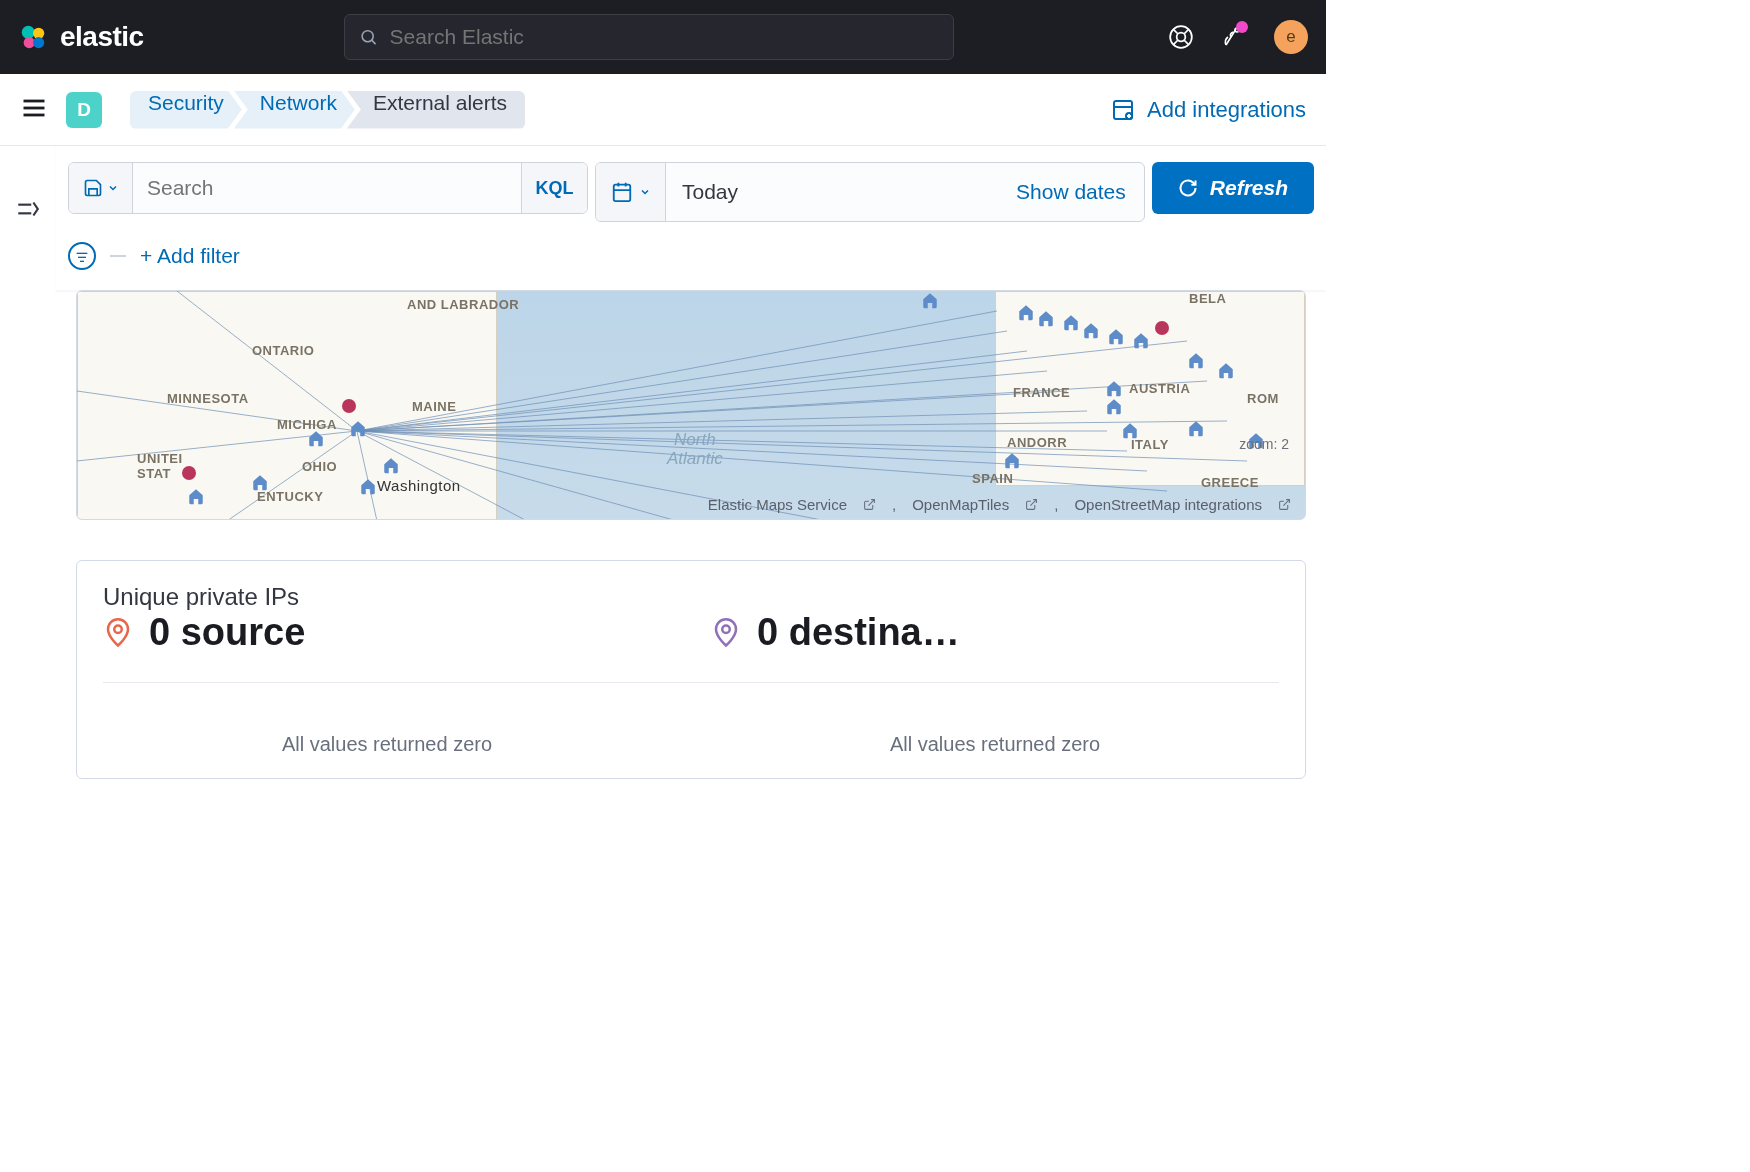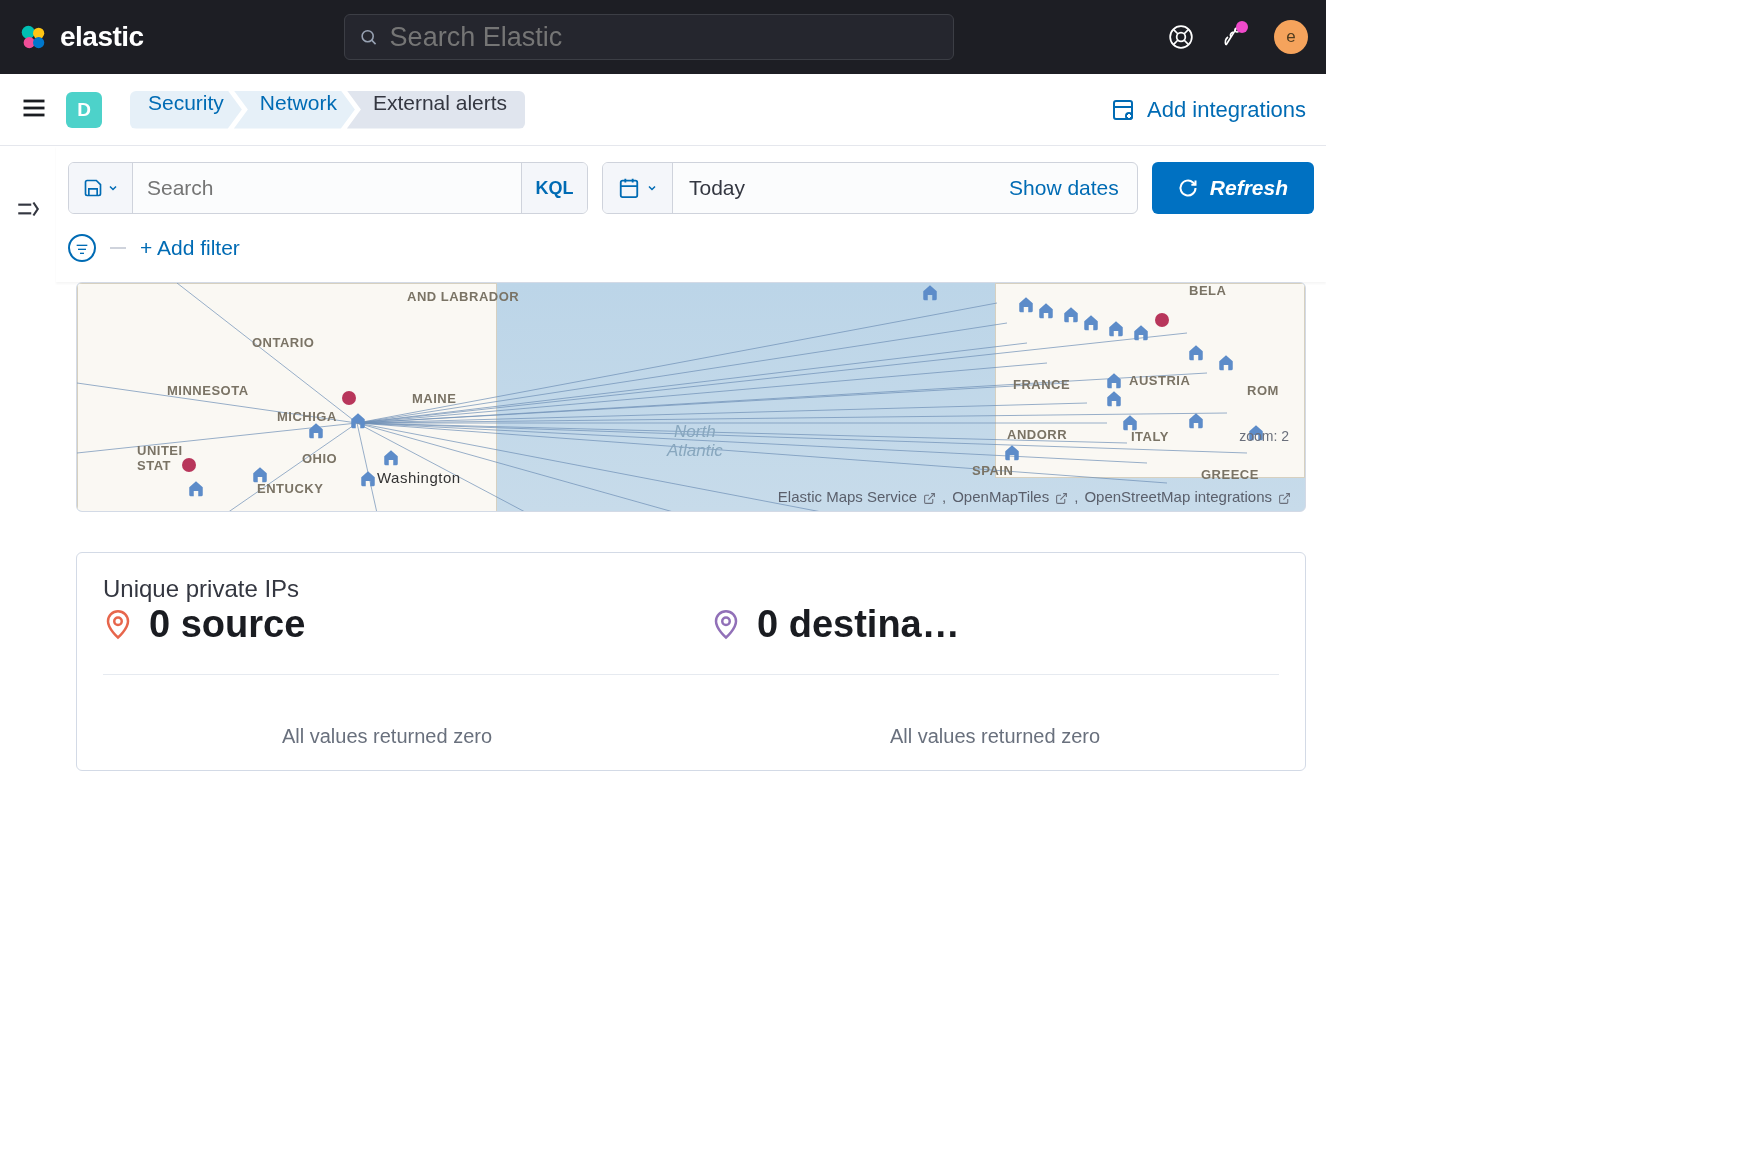--- a/index.html
+++ b/index.html
@@ -42,21 +42,21 @@
   display: flex;
   align-items: center;
   padding: 0 14px;
   gap: 12px;
 }
 .search-elastic input {
   background: transparent;
   border: none;
   outline: none;
   color: #eab308;
-  font-size: 27px;
+  font-size: 21px;
   width: 100%;
 }
 .top-right {
   margin-left: auto;
   display: flex;
   align-items: center;
   gap: 28px;
 }
 .icon-btn {
   cursor: pointer;
@@ -171,21 +171,21 @@
   padding: 0 0 30px 0;
 }
 
 .filter-bar-wrap {
   background: #fff;
   padding: 16px 12px 20px 12px;
   box-shadow: 0 2px 2px rgba(0,0,0,0.04);
 }
 .filter-row {
   display: flex;
-  gap: 14px;
+  gap: 7px;
   align-items: stretch;
 }
 .query-group {
   display: flex;
   flex: 0 0 520px;
   height: 52px;
   border: 1px solid #cfd3dc;
   border-radius: 6px;
   overflow: hidden;
   background: #fbfcfd;
@@ -217,21 +217,21 @@
   align-items: center;
   justify-content: center;
   color: #006bb4;
   font-weight: 700;
   font-size: 18px;
   cursor: pointer;
 }
 .date-group {
   display: flex;
   flex: 1;
-  height: 52px;
+  height: 60px;
   border: 1px solid #cfd3dc;
   border-radius: 6px;
   overflow: hidden;
   background: #fbfcfd;
 }
 .date-cal-btn {
   width: 70px;
   background: #f4f6fa;
   border-right: 1px solid #cfd3dc;
   display: flex;
@@ -338,22 +338,22 @@
   position:absolute; top:0; left:0; width:100%; height:100%;
 }
 .map-lines line { stroke: #6e8fb6; stroke-width:1; opacity:0.7; }
 .map-attrib {
   position: absolute;
   bottom: 6px;
   right: 14px;
   font-size: 15px;
   color: #5a5f6b;
   display: flex;
-  gap: 6px;
-  align-items: flex-end;
+  gap: 16px;
+  align-items: center;
   white-space: nowrap;
 }
 .map-attrib .lnk { cursor: pointer; }
 .map-zoom {
   position: absolute;
   top: 145px;
   right: 16px;
   font-size: 14px;
   color: #6a6f7b;
 }

